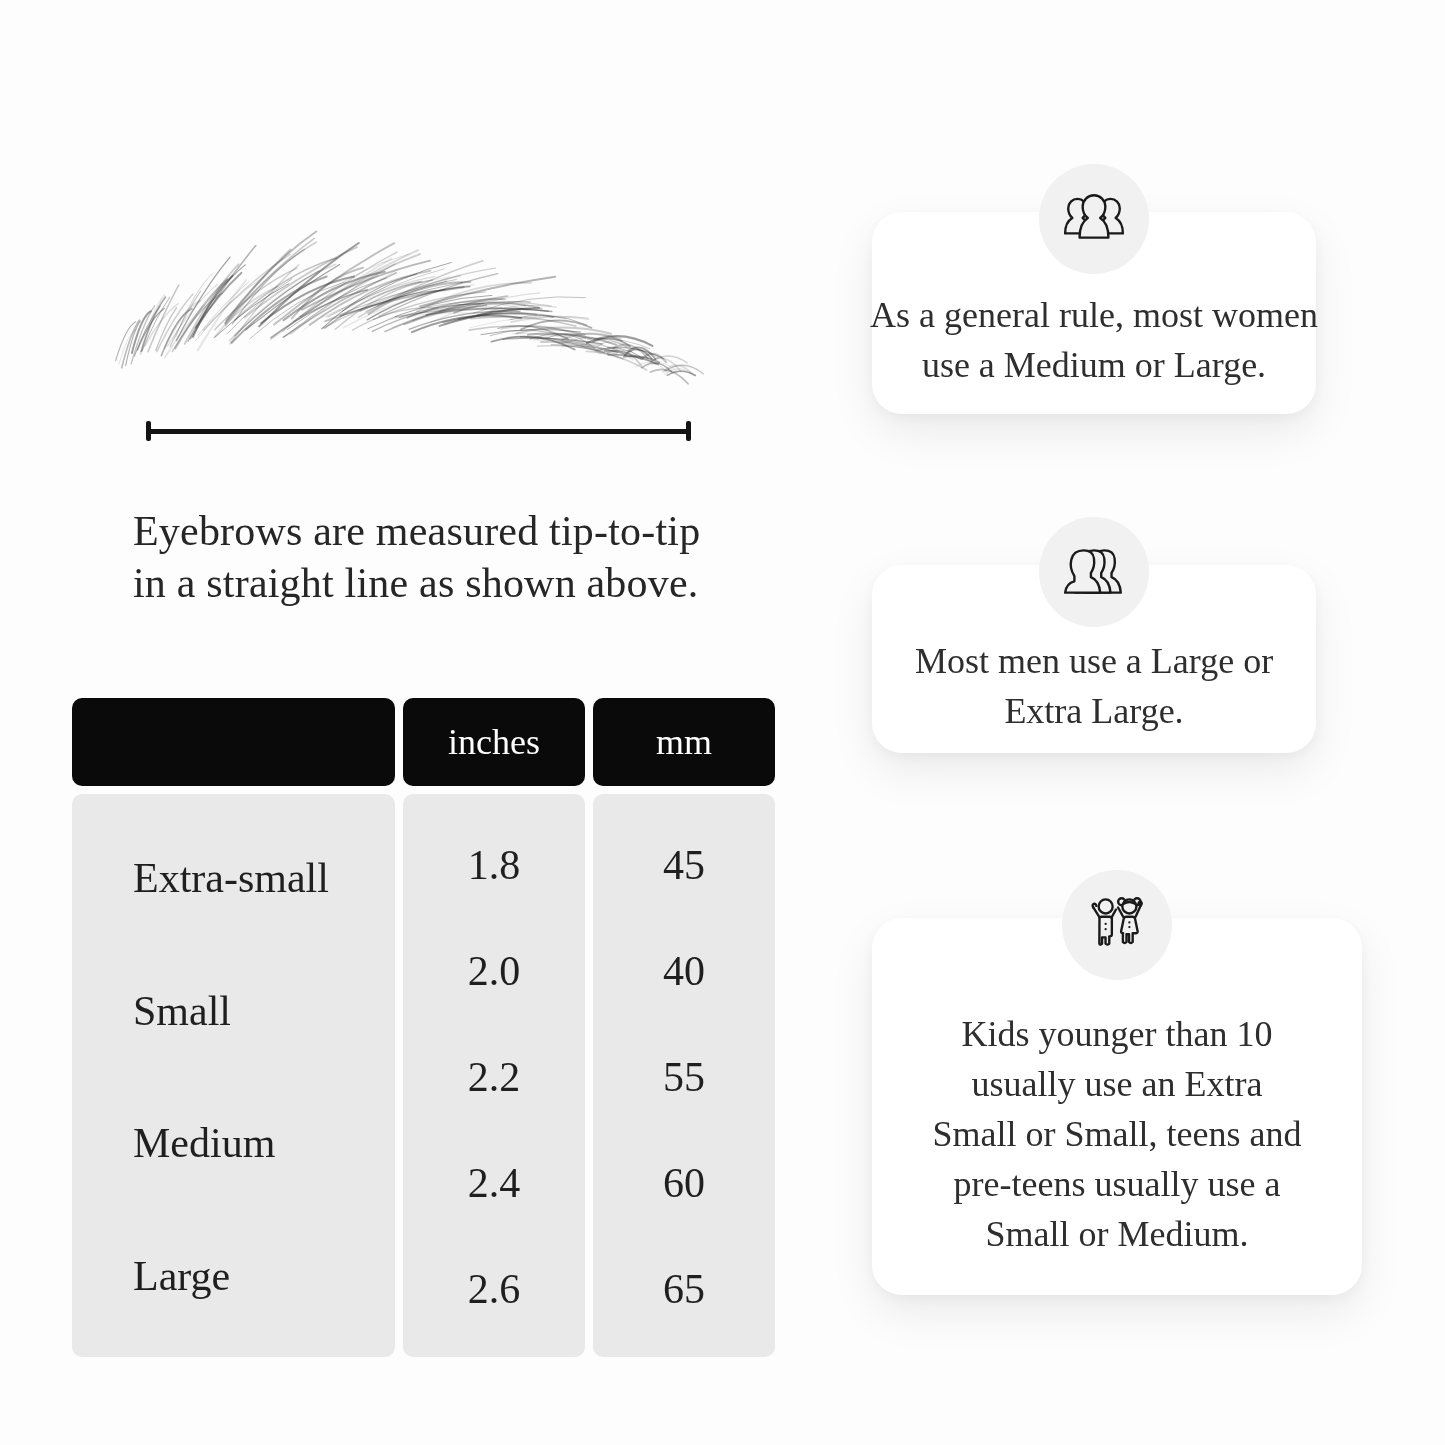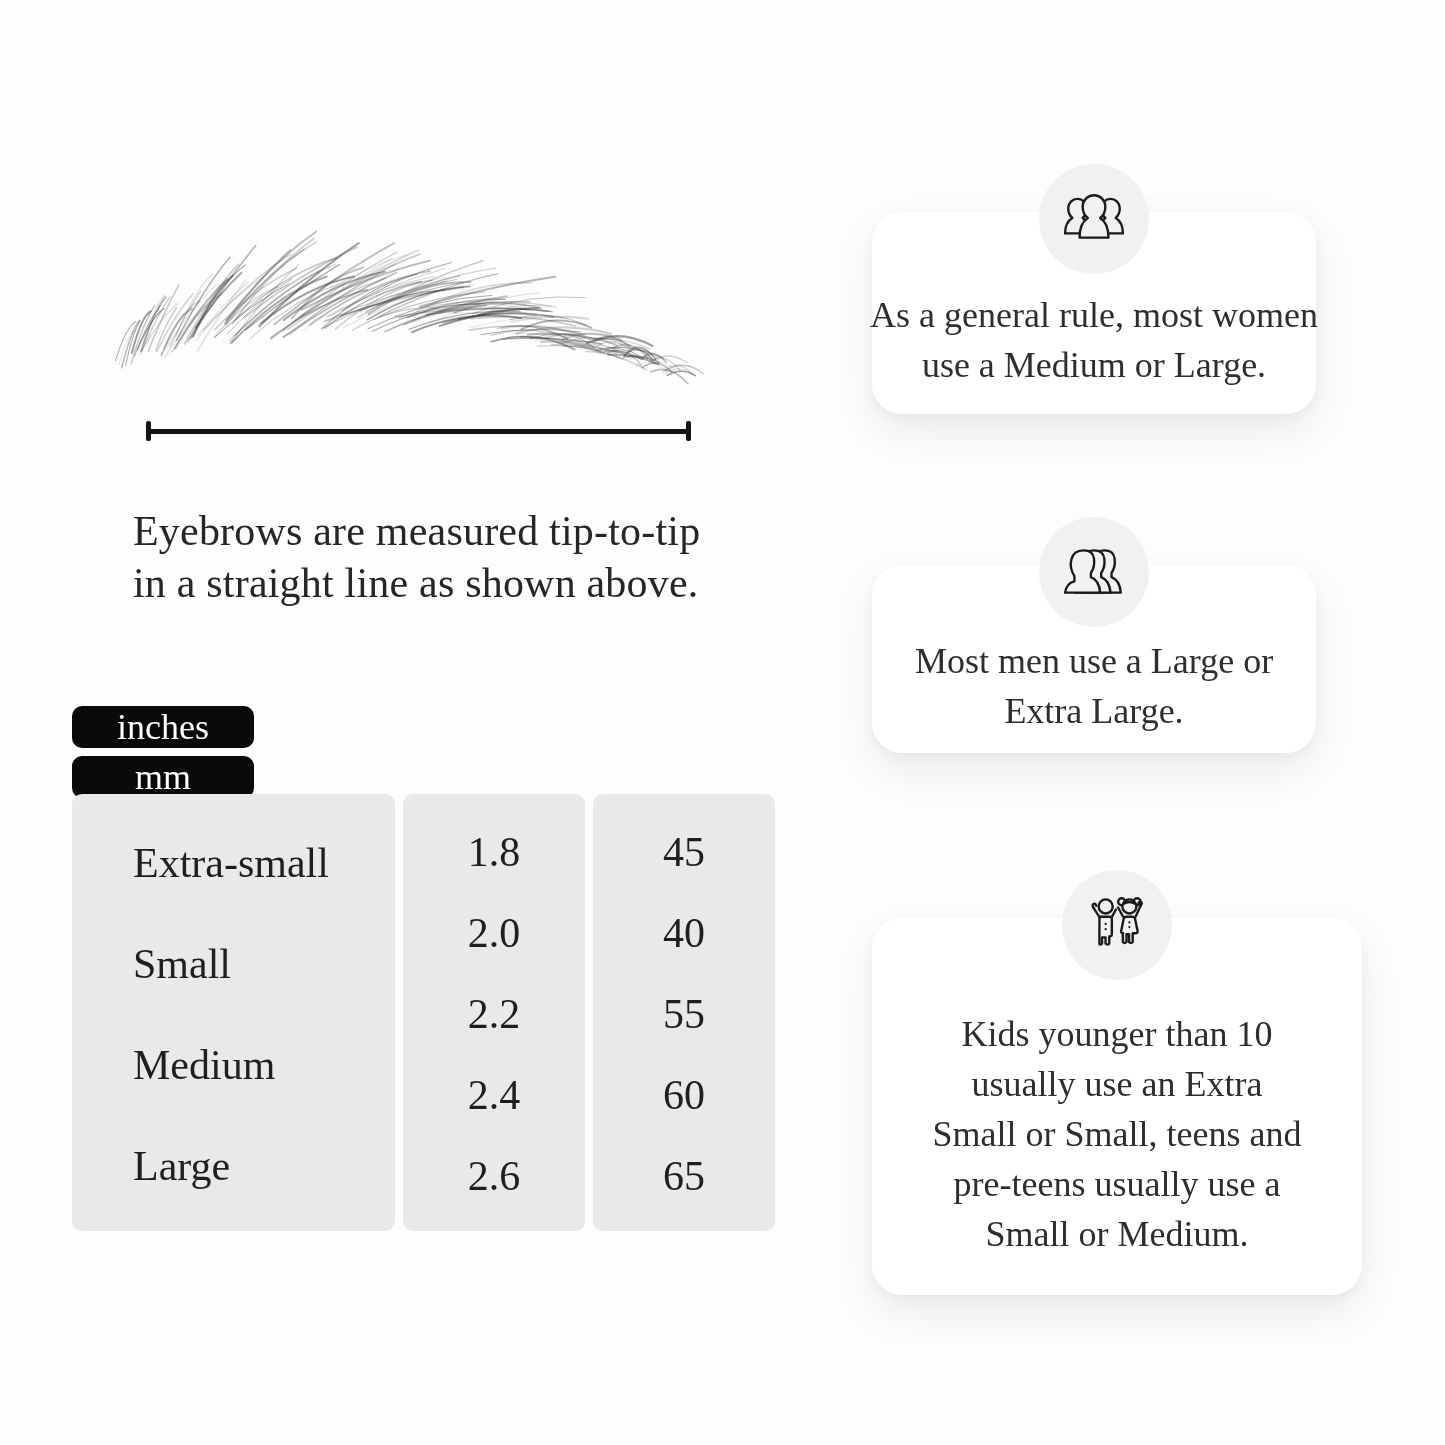--- a/index.html
+++ b/index.html
@@ -15,26 +15,26 @@
   .measure-line{position:absolute;left:146px;top:421px;width:545px;height:20px;}
   .measure-line .bar{position:absolute;left:0;right:0;top:8px;height:5px;background:#141414;border-radius:2px;}
   .measure-line .tick{position:absolute;top:0;width:5px;height:20px;background:#141414;border-radius:2px;}
   .measure-line .tick.left{left:0;}
   .measure-line .tick.right{right:0;}
 
   .caption{position:absolute;left:133px;top:505px;font-size:42px;line-height:52px;color:#262626;letter-spacing:.2px;}
 
   
   .size-table{position:absolute;left:72px;top:698px;width:703px;}
-  .thead{display:flex;gap:8px;height:88px;flex-direction:column;}
+  .thead{display:flex;gap:8px;height:88px;}
   .th{background:#0a0a0a;border-radius:10px;color:#ffffff;font-size:36px;
       display:flex;align-items:center;justify-content:center;}
   .w-name{width:323px;}
   .w-val{width:182px;}
-  .tbody{display:flex;gap:8px;height:437px;margin-top:8px;}
+  .tbody{display:flex;gap:8px;height:563px;margin-top:8px;}
   .tcol{background:#e9e9e9;border-radius:10px;display:flex;flex-direction:column;padding:18px 0 15px 0;box-sizing:border-box;}
   .cell{flex:1;display:flex;align-items:center;font-size:42px;color:#1f1f1f;}
   .tcol.names .cell{padding-left:61px;}
   .tcol.vals .cell{justify-content:center;}
 
   
   .card{position:absolute;left:872px;width:444px;background:#ffffff;border-radius:30px;
         box-shadow:0 18px 45px rgba(0,0,0,.075),0 4px 12px rgba(0,0,0,.04);}
   .card .icon-circle{position:absolute;left:50%;transform:translateX(-50%);top:-48px;
         width:110px;height:110px;border-radius:50%;background:#f1f1f1;

